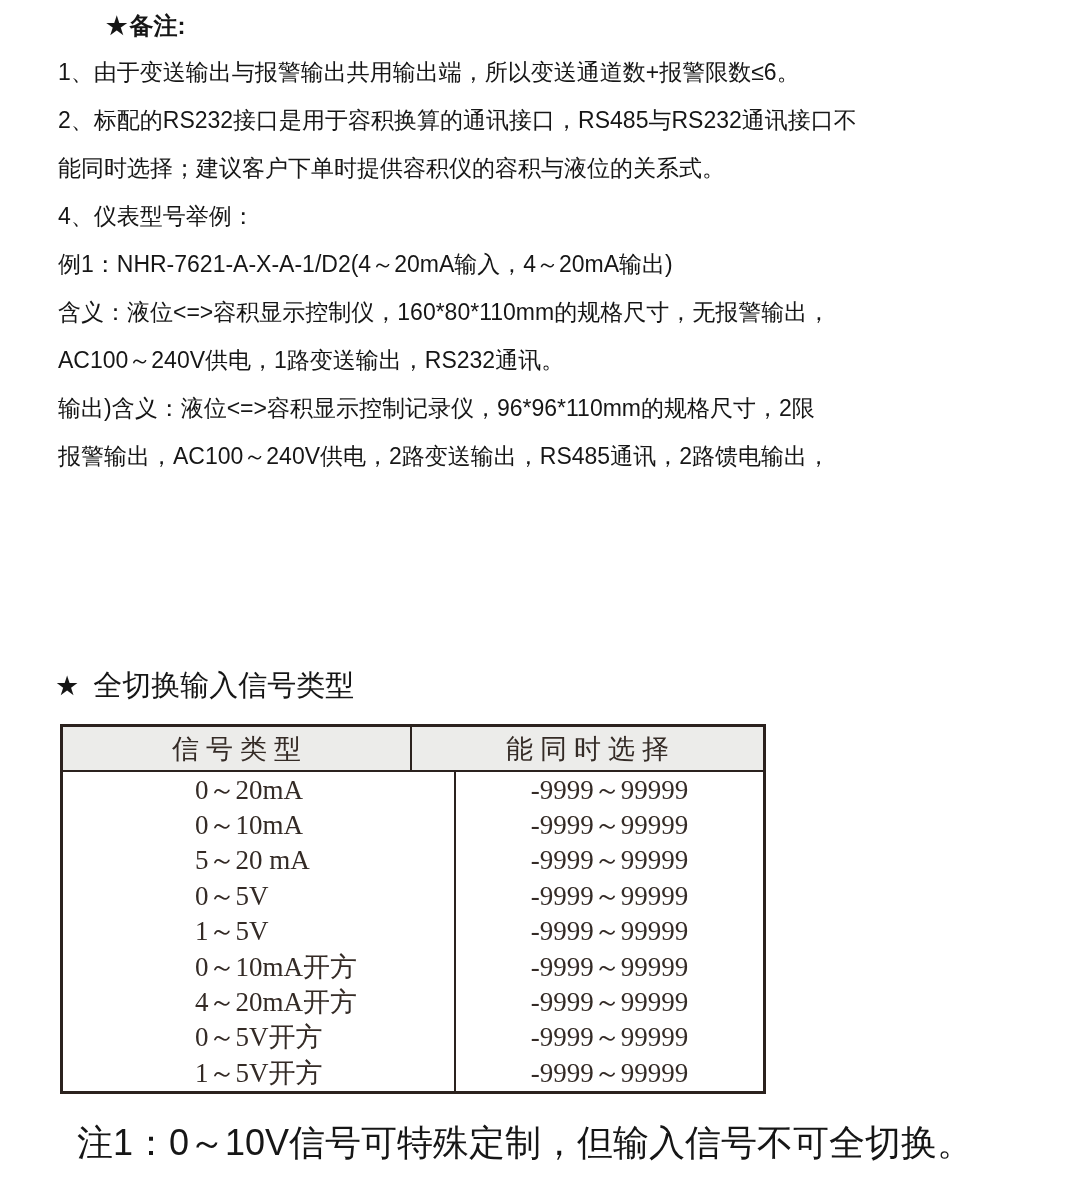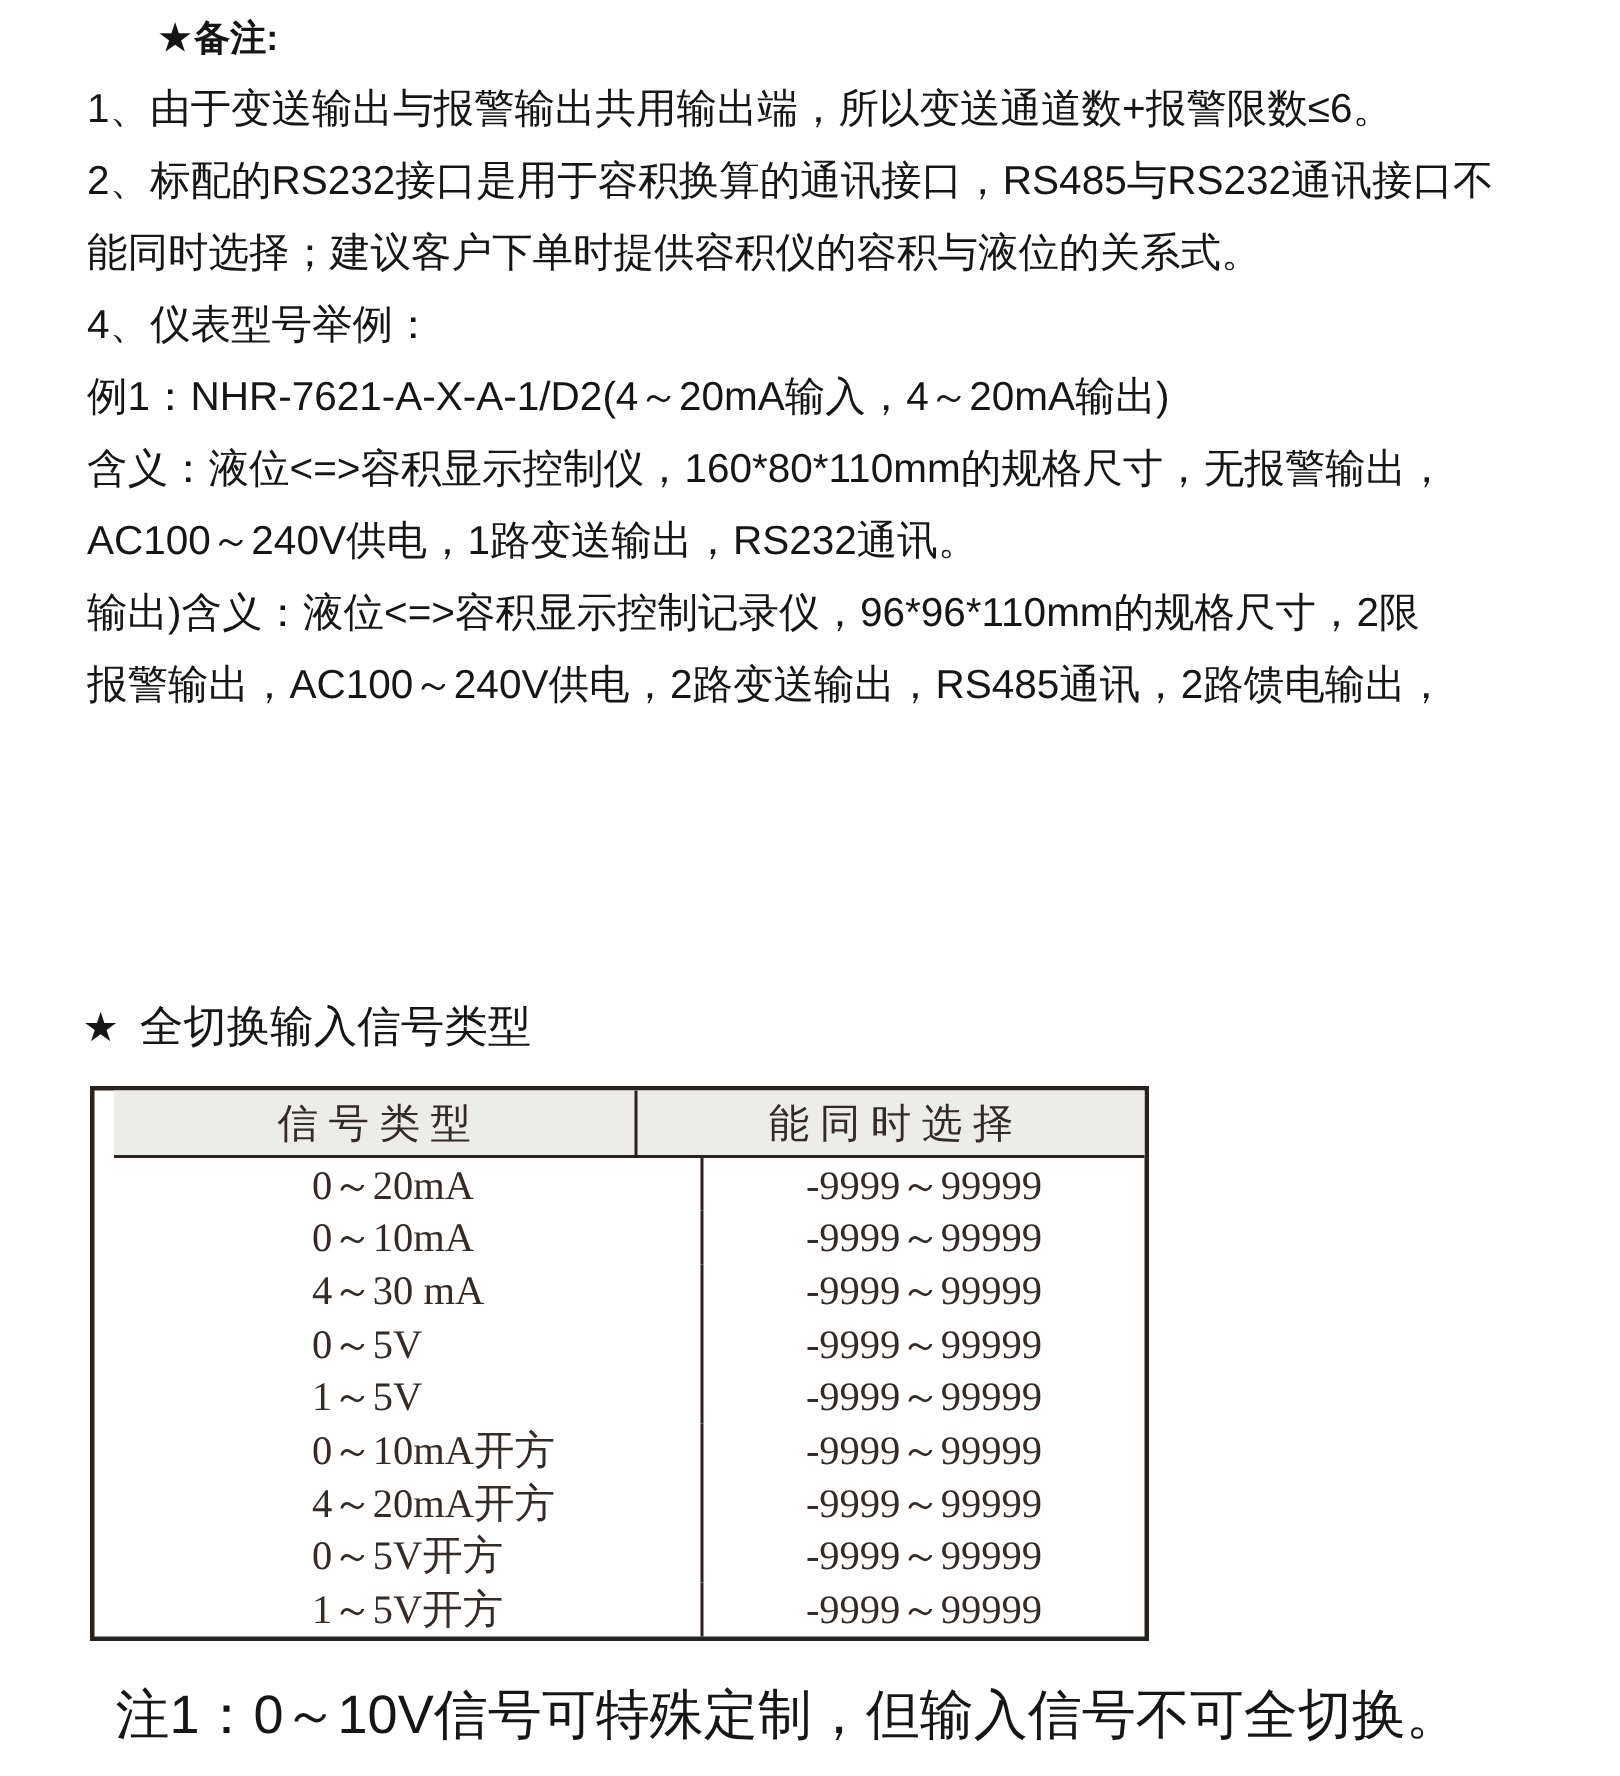--- a/index.html
+++ b/index.html
@@ -20,41 +20,40 @@
   }
   .notes-title {
     height:44px; line-height:44px;
     font-size:24px; font-weight:600;
     white-space:nowrap;
     margin-left:48px;
   }
   .notes-title .star { margin-right:2px; }
   .note-line {
     height:48px; line-height:48px;
-    font-size:27px; font-weight:500;
+    font-size:23px; font-weight:500;
     white-space:nowrap;
   }
 
   
   .section-header {
     position:absolute; left:55px; top:668px;
     height:34px; line-height:34px;
     font-size:29px; font-weight:500;
     white-space:nowrap;
   }
   .section-header .star { margin-right:14px; font-size:27px; }
 
   
   .sig-table {
     position:absolute; left:60px; top:724px;
     width:706px;
     border:3px solid var(--table_border, #2b221e);
     font-family:"Liberation Serif", serif;
     color:var(--table_text, #342b26);
-    padding-left:13px;
   }
   .thead {
     display:flex;
     height:45px;
     background:var(--header_bg, #ececea);
     border-bottom:2px solid var(--table_border, #2b221e);
   }
   .th {
     display:flex; align-items:center; justify-content:center;
     font-size:27px; font-weight:500; letter-spacing:7px;
@@ -112,21 +111,21 @@
     <div class="tbody">
       <div class="trow">
         <div class="td col1">0～20mA</div>
         <div class="td col2">-9999～99999</div>
       </div>
       <div class="trow">
         <div class="td col1">0～10mA</div>
         <div class="td col2">-9999～99999</div>
       </div>
       <div class="trow">
-        <div class="td col1">4～30 mA</div>
+        <div class="td col1">5～20 mA</div>
         <div class="td col2">-9999～99999</div>
       </div>
       <div class="trow">
         <div class="td col1">0～5V</div>
         <div class="td col2">-9999～99999</div>
       </div>
       <div class="trow">
         <div class="td col1">1～5V</div>
         <div class="td col2">-9999～99999</div>
       </div>

